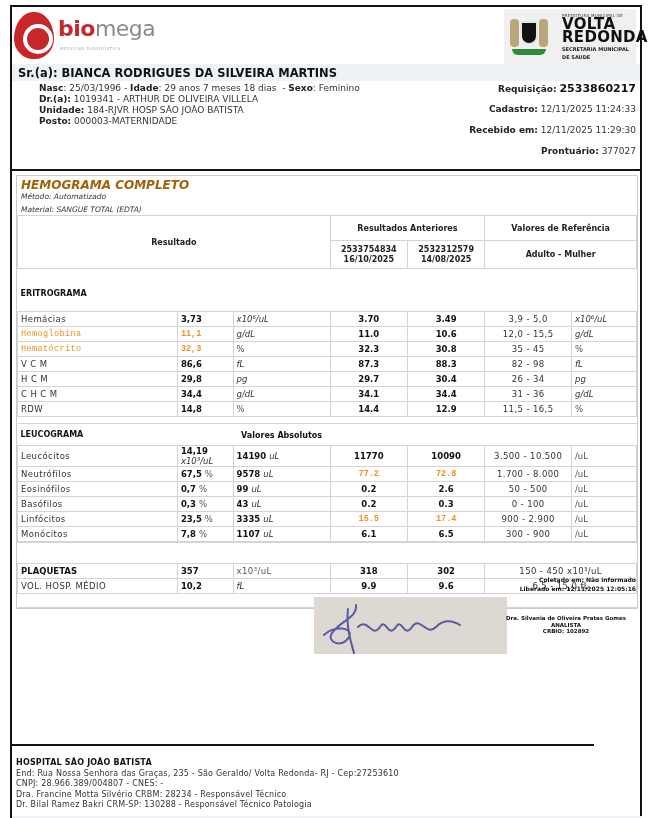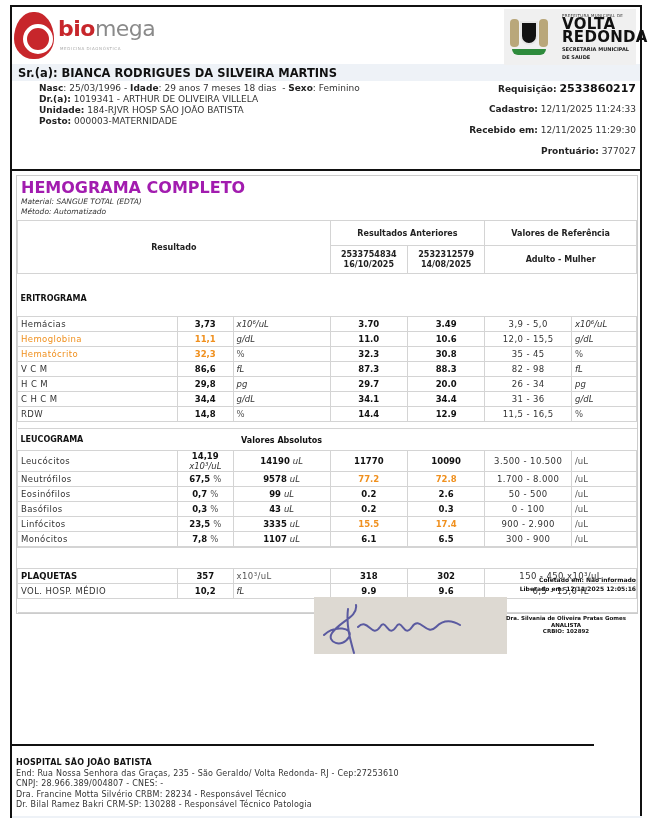--- a/index.html
+++ b/index.html
@@ -27,33 +27,33 @@
   .patient-info { position: relative; height: 88px; padding: 2px 6px; font-size: 9px; line-height: 11px; color: #333; margin-left: 21px; }
   .patient-info b { color: #222; }
   .req-block { position: absolute; right: 4px; top: 2px; text-align: right; }
   .req-line { font-size: 9px; color: #333; }
   .req-line b { color: #222; }
   .req-num { font-size: 11px; font-weight: bold; color: #111; }
 
   .divider { border-top: 2px solid #111; }
   .exam { margin: 0 0 0 0; padding: 4px 2px 0 4px; }
   .exam-box { border: 1px solid #ccc; }
-  .exam-title { font-size: 16px; font-weight: bold; color: #a21caf; padding: 2px 4px 0 4px; }
+  .exam-title { font-size: 12px; font-weight: bold; font-style: italic; color: #a16207; padding: 2px 4px 0 4px; }
   .exam-meta { font-size: 7.5px; font-style: italic; color: #333; padding-left: 4px; line-height: 10px; }
 
   table { border-collapse: collapse; width: 100%; }
   td { font-size: 8.5px; padding: 0 3px; height: 15px; border: 1px solid #d4d4d4; letter-spacing: 0.4px; }
   .hdr td { font-weight: bold; font-size: 8px; text-align: center; color: #222; letter-spacing: 0; }
   .section td { font-weight: bold; font-size: 8px; color: #111; letter-spacing: 0; border-left: none; border-right: none; }
   .name { color: #333; }
-  .val { text-align: center; font-weight: bold; color: #111; letter-spacing: 0; }
+  .val { text-align: left; font-weight: bold; color: #111; letter-spacing: 0; }
   .unit { font-style: italic; color: #333; letter-spacing: 0; }
   .prev { text-align: center; font-weight: bold; color: #111; letter-spacing: 0; }
   .ref { text-align: center; color: #333; }
-  .orange { color: #f0901e !important; }
+  .orange { color: #f0901e !important; font-family: Liberation Mono, monospace; }
   .plain-unit { font-style: normal; color: #555; }
 
   .signoff { position: absolute; right: 4px; top: 568px; text-align: right; font-size: 6px; font-weight: bold; color: #111; line-height: 9px; }
   .signature { position: absolute; left: 302px; top: 590px; width: 193px; height: 57px; background: #ddd9d2; overflow: hidden; }
   .analyst { position: absolute; right: 4px; top: 608px; width: 140px; text-align: center; font-size: 5.5px; font-weight: bold; color: #111; line-height: 6.5px; }
 
   .footer { position: absolute; left: 0; top: 737px; width: 582px; border-top: 2px solid #111; padding: 12px 4px 0 4px; font-size: 8px; line-height: 10.5px; color: #333; letter-spacing: 0.2px; }
   .footer-title { font-weight: bold; color: #111; }
   .footer-sub { position: absolute; left: 0; top: 70px; width: 630px; border-top: 3px solid #eef2f7; padding: 3px 4px 0 4px; font-size: 8px; font-weight: bold; color: #111; }
 </style>
@@ -106,22 +106,22 @@
       <div class="req-line" style="margin-bottom:10px"><b>Recebido em:</b> <span>12/11/2025 11:29:30</span></div>
       <div class="req-line"><b>Prontuário:</b> <span>377027</span></div>
     </div>
   </div>
 
   <div class="divider"></div>
 
   <div class="exam">
     <div class="exam-box">
       <div class="exam-title">HEMOGRAMA COMPLETO</div>
+      <div class="exam-meta" style="margin-bottom:3px">Método:  Automatizado</div>
       <div class="exam-meta">Material:  SANGUE TOTAL (EDTA)</div>
-      <div class="exam-meta" style="margin-bottom:3px">Método:  Automatizado</div>
 
       <table>
         <colgroup>
           <col style="width:155px">
             <col style="width:54px">
             <col style="width:80px">
             <col style="width:14px">
           <col style="width:75px">
             <col style="width:75px">
             <col style="width:84px">
@@ -176,21 +176,21 @@
           <td class="prev">87.3</td>
           <td class="prev">88.3</td>
           <td class="ref">82 - 98</td>
           <td class="unit">fL</td>
         </tr>
         <tr>
           <td class="name">H C M</td>
           <td class="val">29,8</td>
           <td class="unit" colspan="2">pg</td>
           <td class="prev">29.7</td>
-          <td class="prev">20.0</td>
+          <td class="prev">30.4</td>
           <td class="ref">26 - 34</td>
           <td class="unit">pg</td>
         </tr>
         <tr>
           <td class="name">C H C M</td>
           <td class="val">34,4</td>
           <td class="unit" colspan="2">g/dL</td>
           <td class="prev">34.1</td>
           <td class="prev">34.4</td>
           <td class="ref">31 - 36</td>

